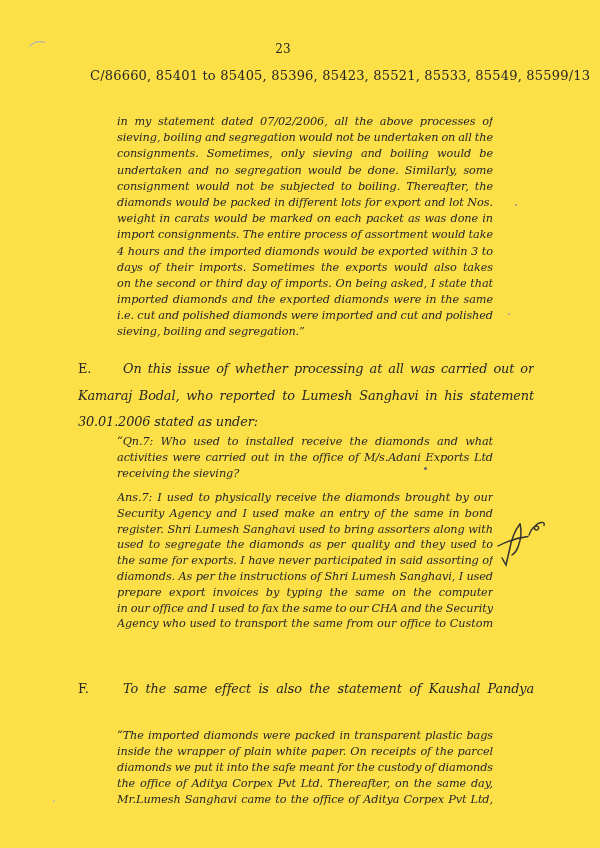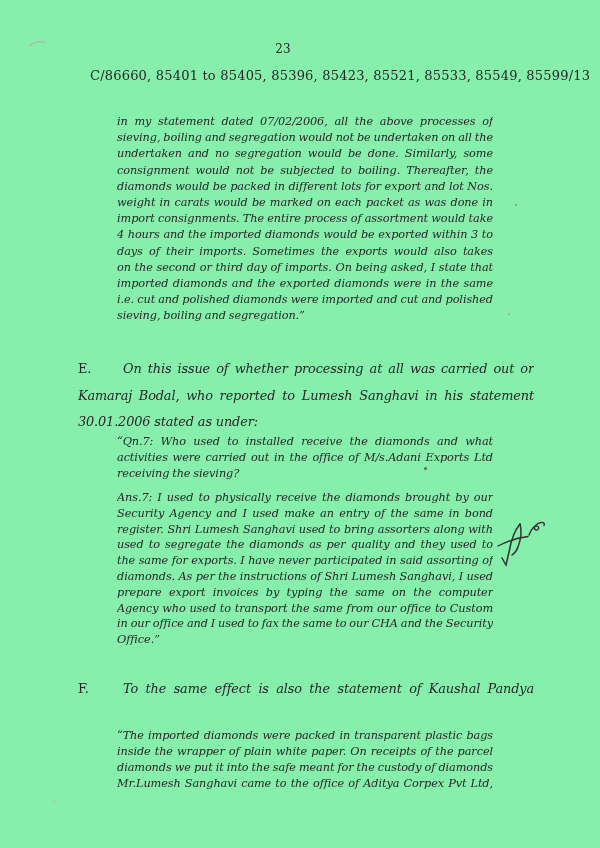--- a/index.html
+++ b/index.html
@@ -1,19 +1,19 @@
 <!DOCTYPE html>
 <html><head>
 <meta charset="utf-8">
 <title>Scanned Document Page 23</title>
 <style>
   html,body{margin:0;padding:0;background:#e8e8e8;}
   .page{
     position:relative;width:600px;height:848px;margin:0 auto;
-    background:#86efac;color:#262626;
+    background:#fde047;color:#262626;
     font-family:"DejaVu Serif", serif;
     overflow:hidden;
   }
   .pageno{position:absolute;top:42px;left:0;width:566px;text-align:center;font-size:12px;}
   .ref{position:absolute;top:68px;left:90px;width:470px;font-size:13px;letter-spacing:0.2px;white-space:nowrap;}
 
   
   .q{position:absolute;left:117px;width:376px;font-style:italic;
      font-size:11.3px;letter-spacing:-0.1px;word-spacing:-0.6px;}
   .q1 {top:114px;--lh:16.2px;}
@@ -45,20 +45,21 @@
     <path d="M1,7 C5,2.5 10,1.5 16,3.5" fill="none" stroke="#b3b3b0" stroke-width="1.2" stroke-linecap="round"></path>
   </svg>
 
   <div class="pageno">23</div>
 
   <div class="ref">C/86660, 85401 to 85405, 85396, 85423, 85521, 85533, 85549, 85599/13</div>
 
   <div class="q q1">
       <div class="tline full">in my statement dated 07/02/2006, all the above processes of</div>
       <div class="tline full">sieving, boiling and segregation would not be undertaken on all the</div>
+      <div class="tline full">consignments. Sometimes, only sieving and boiling would be</div>
       <div class="tline full">undertaken and no segregation would be done. Similarly, some</div>
       <div class="tline full">consignment would not be subjected to boiling. Thereafter, the</div>
       <div class="tline full">diamonds would be packed in different lots for export and lot Nos. and</div>
       <div class="tline full">weight in carats would be marked on each packet as was done in</div>
       <div class="tline full">import consignments. The entire process of assortment would take 3 to</div>
       <div class="tline full">4 hours and the imported diamonds would be exported within 3 to 4</div>
       <div class="tline full">days of their imports. Sometimes the exports would also takes place</div>
       <div class="tline full">on the second or third day of imports. On being asked, I state that the</div>
       <div class="tline full">imported diamonds and the exported diamonds were in the same form</div>
       <div class="tline full">i.e. cut and polished diamonds were imported and cut and polished</div>
@@ -81,43 +82,43 @@
     </div>
 
   <div class="q ans">
       <div class="tline full">Ans.7:  I used to physically receive the diamonds brought by our</div>
       <div class="tline full">Security Agency and I used make an entry of the same in bond</div>
       <div class="tline full">register. Shri Lumesh Sanghavi used to bring assorters along with him</div>
       <div class="tline full">used to segregate the diamonds as per quality and they used to pack</div>
       <div class="tline full">the same for exports. I have never participated in said assorting of</div>
       <div class="tline full">diamonds. As per the instructions of Shri Lumesh Sanghavi, I used to</div>
       <div class="tline full">prepare export invoices by typing the same on the computer installed</div>
+      <div class="tline full">in our office and I used to fax the same to our CHA and the Security</div>
       <div class="tline full">Agency who used to transport the same from our office to Custom</div>
-      <div class="tline full">in our office and I used to fax the same to our CHA and the Security</div>
-      <div class="tline">Office.”</div>
     </div>
 
   <svg class="sig" width="56" height="48" viewBox="0 0 56 48">
     <path d="M6,37 L10,44 L13,31 C15,20 19,9 24,3" fill="none" stroke="#333" stroke-width="1.5" stroke-linecap="round"></path>
     <path d="M24,3 C26,10 25,18 22,26 C21,29 19,32 16,34" fill="none" stroke="#333" stroke-width="1.5" stroke-linecap="round"></path>
     <path d="M2,25 C12,19.5 24,16.5 32,15.5" fill="none" stroke="#333" stroke-width="1.4" stroke-linecap="round"></path>
     <path d="M33,14 C35,8 39,3.5 42,5.5 C44,7 41,10.5 39,8.5 C37,6.5 40,2.5 45,1.5 C47.5,1 49,2.5 48,4.5" fill="none" stroke="#333" stroke-width="1.4" stroke-linecap="round"></path>
   </svg>
 
   <div class="sec secF">
     <span class="letter">F.</span>
     <div>
         <div class="tline full indent">To the same effect is also the statement of Kaushal Pandya recorded</div>
       </div>
   </div>
 
   <div class="q q2">
       <div class="tline full">“The imported diamonds were packed in transparent plastic bags</div>
       <div class="tline full">inside the wrapper of plain white paper. On receipts of the parcel of</div>
       <div class="tline full">diamonds we put it into the safe meant for the custody of diamonds in</div>
+      <div class="tline full">the office of Aditya Corpex Pvt Ltd. Thereafter, on the same day,</div>
       <div class="tline full">Mr.Lumesh Sanghavi came to the office of Aditya Corpex Pvt Ltd, he</div>
     </div>
 
   <div class="speck" style="left:515px;top:204px;width:2px;height:2px;background:#8f8f8f;"></div>
   <div class="speck" style="left:508px;top:313px;width:2px;height:2px;background:#a5a5a5;"></div>
   <div class="speck" style="left:424px;top:467px;width:2.5px;height:2.5px;background:#6e6e6e;"></div>
   <div class="speck" style="left:371px;top:783px;width:2px;height:2px;background:#8f8f8f;"></div>
   <div class="speck" style="left:53px;top:800px;width:2px;height:2px;background:#bdbdbd;"></div>
 
 </div>

